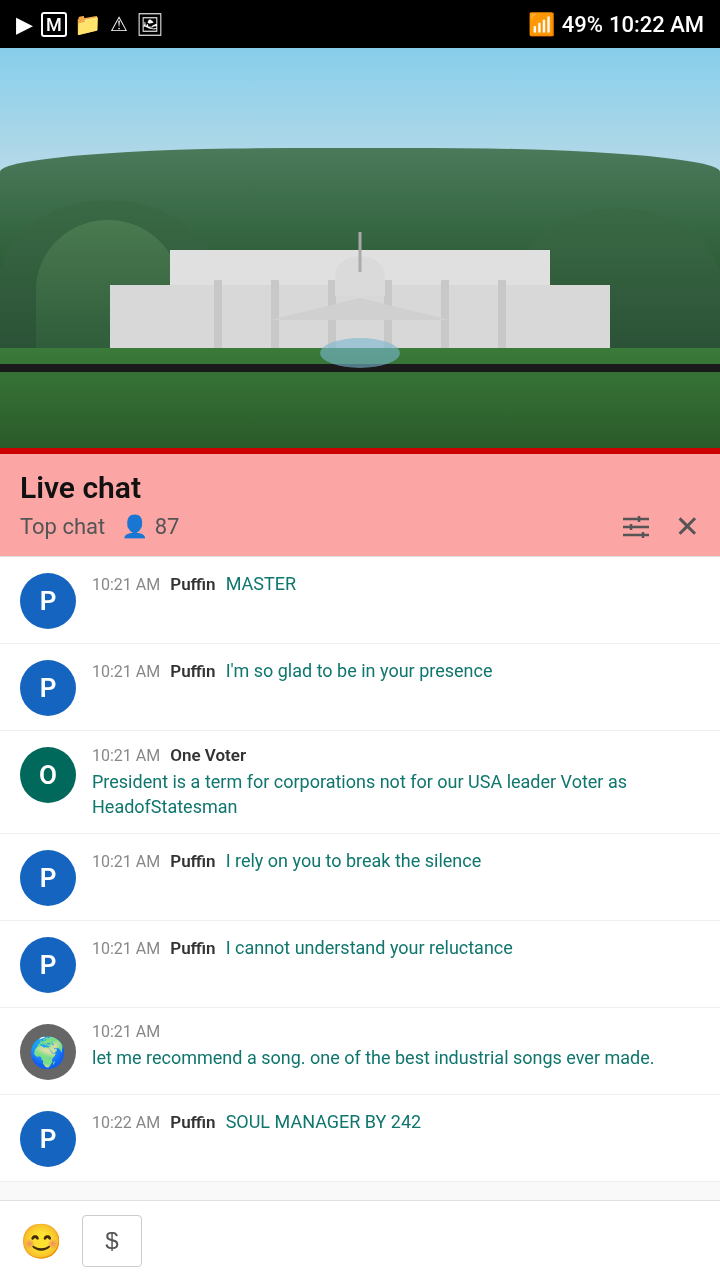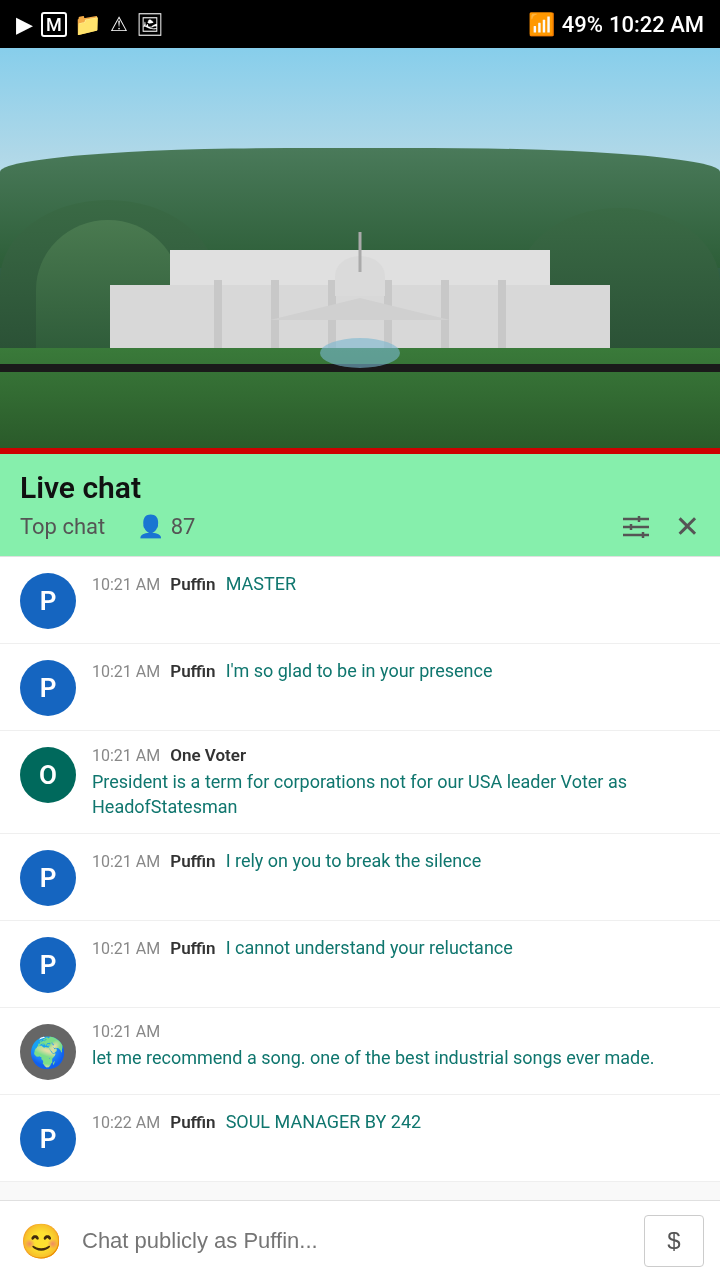--- a/index.html
+++ b/index.html
@@ -43,38 +43,38 @@
     
     .red-bar {
       width: 720px;
       height: 6px;
       background: #cc0000;
     }
 
     
     .chat-header {
       padding: 16px 20px 12px;
-      background: #86efac;
+      background: #fca5a5;
       border-bottom: 1px solid #e0e0e0;
     }
     .chat-title {
       font-size: 30px;
       font-weight: 600;
       color: #111;
       margin-bottom: 4px;
     }
     .chat-meta {
       display: flex;
       align-items: center;
       justify-content: space-between;
     }
     .chat-meta-left {
       display: flex;
       align-items: center;
-      gap: 32px;
+      gap: 16px;
       font-size: 22px;
       color: #555;
     }
     .viewers {
       display: flex;
       align-items: center;
       gap: 6px;
       color: #555;
       font-size: 22px;
     }
@@ -326,17 +326,16 @@
       </div>
     </div>
   </div>
 
 </div>
 
 <div class="chat-input-bar">
   <button class="emoji-btn">
     <span>😊</span>
   </button>
-  <input type="text" class="chat-input" placeholder="Chat publicly as Puffin..." style="">
   <button class="send-btn">
     <span style="font-size:24px;">$</span>
   </button>
 </div>
 
 </body></html>

